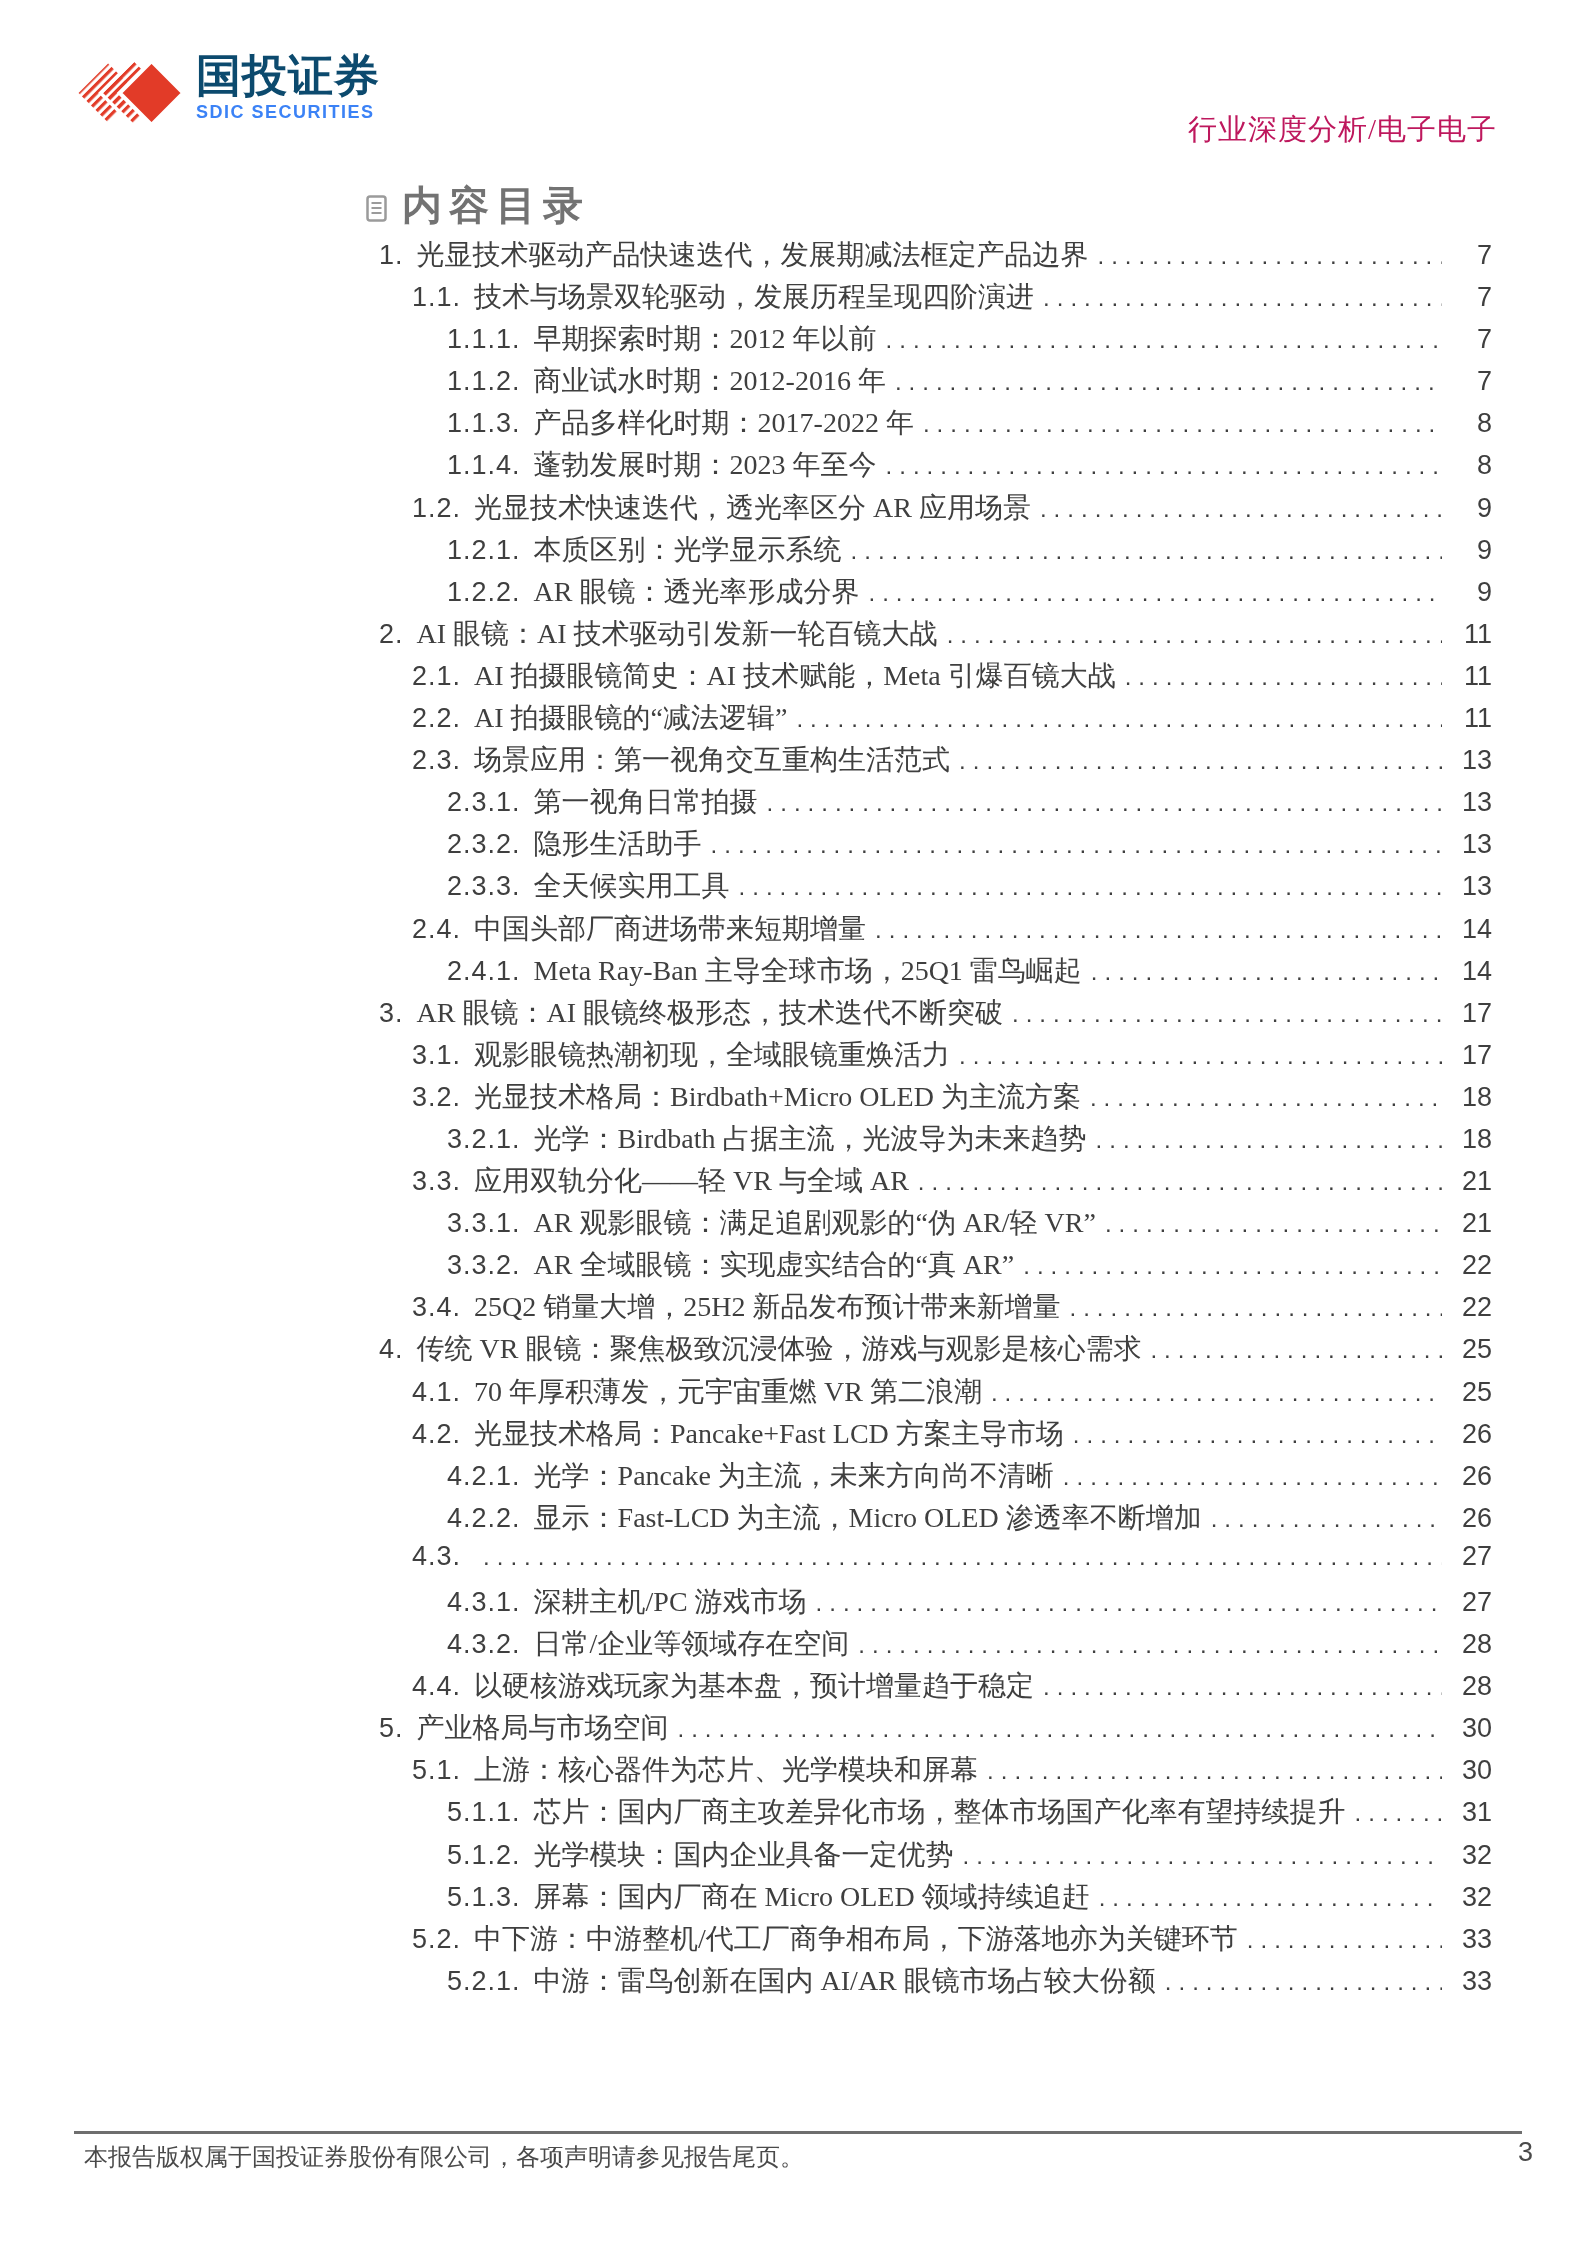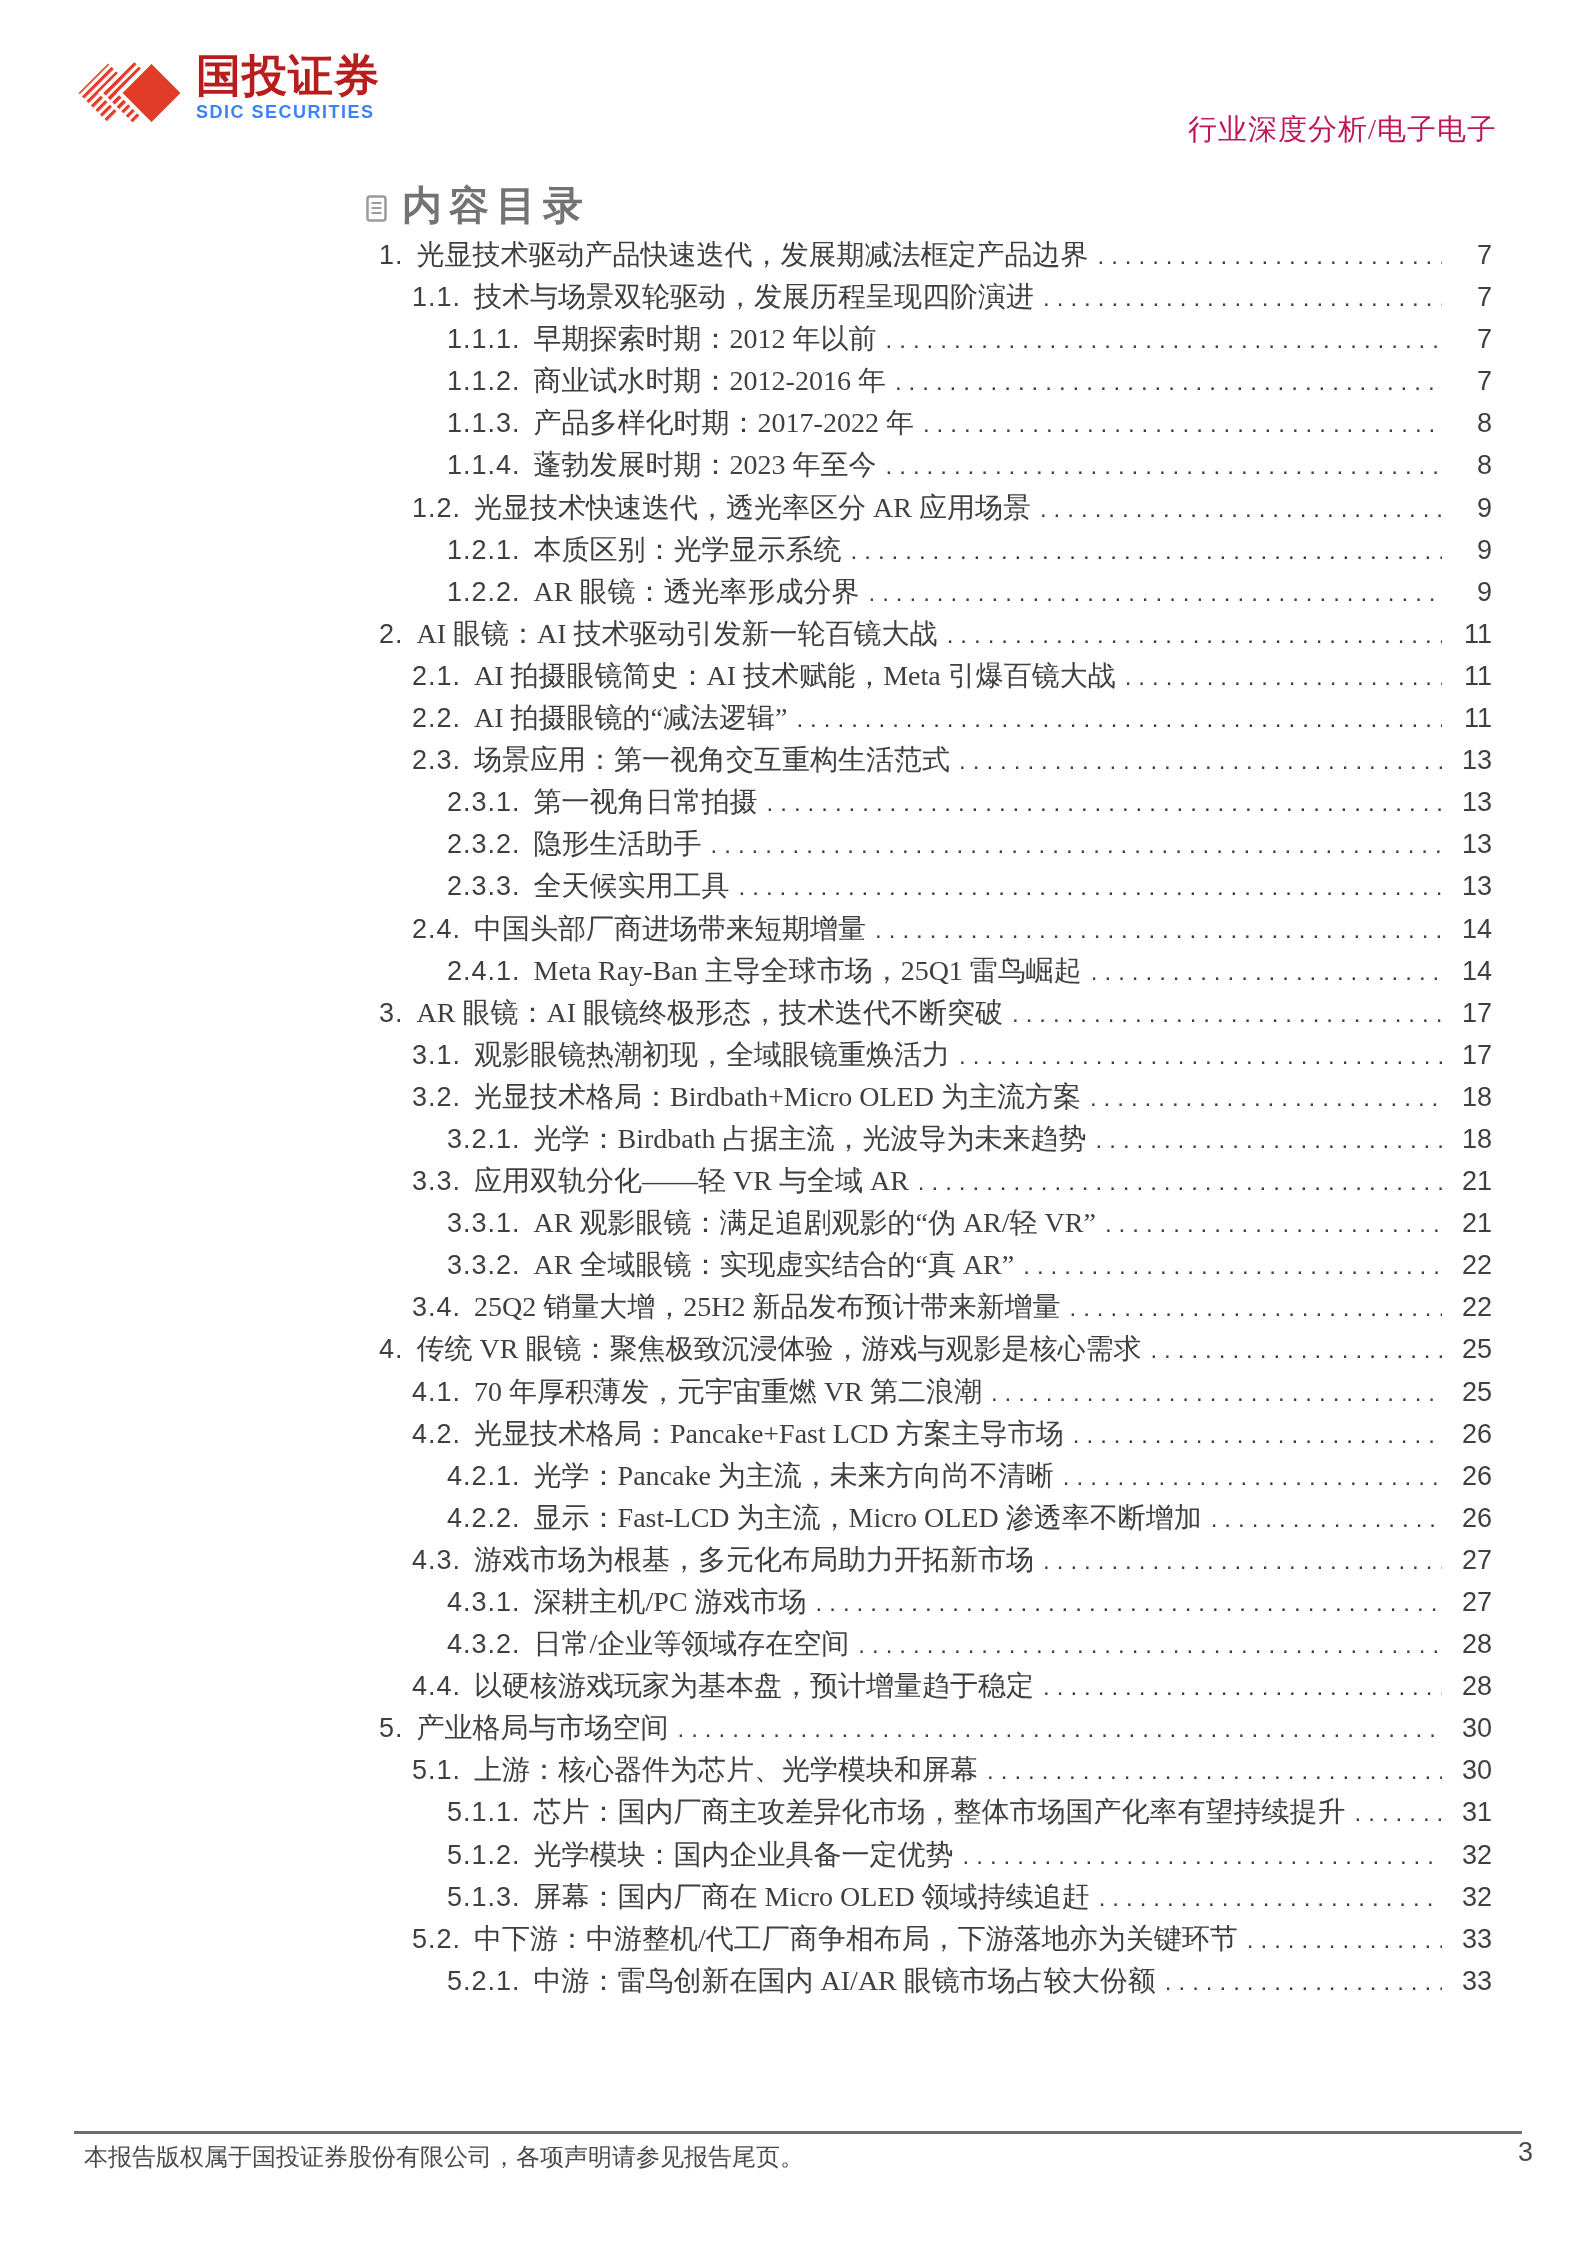--- a/index.html
+++ b/index.html
@@ -7,21 +7,21 @@
     position:relative; width:1588px; height:2245px; background:#ffffff;
     font-family:"Liberation Serif","DejaVu Serif",serif; color:#3f3f3f; overflow:hidden;
   }
 
   
   .logo { position:absolute; left:78px; top:52px; display:flex; align-items:flex-start; }
   .logo-mark { width:110px; height:82px; display:block; }
   .logo-text { margin-left:8px; }
   .logo-cn {
     font-family:"Liberation Sans","DejaVu Sans",sans-serif; font-weight:bold;
-    color:#b91c1c; font-size:45px; line-height:1.08; letter-spacing:1px;
+    color:#0c4a6e; font-size:45px; line-height:1.08; letter-spacing:1px;
   }
   .logo-en {
     font-family:"Liberation Sans","DejaVu Sans",sans-serif; font-weight:bold;
     color:#3b82f6; font-size:18px; letter-spacing:1.5px; margin-top:1px;
   }
   .report-type {
     position:absolute; right:91px; top:110px;
     font-size:29px; color:#be185d; letter-spacing:1px;
   }
 
@@ -279,21 +279,20 @@
     <span class="toc-page">26</span>
   </div>
       <div class="toc-row level-3">
     <span class="toc-num">4.2.2.</span>
     <span class="toc-text">显示：Fast-LCD 为主流，Micro OLED 渗透率不断增加</span>
     <span class="toc-leader"></span>
     <span class="toc-page">26</span>
   </div>
       <div class="toc-row level-2">
     <span class="toc-num">4.3.</span>
-    <span class="toc-text">游戏市场为根基，多元化布局助力开拓新市场</span>
     <span class="toc-leader"></span>
     <span class="toc-page">27</span>
   </div>
       <div class="toc-row level-3">
     <span class="toc-num">4.3.1.</span>
     <span class="toc-text">深耕主机/PC 游戏市场</span>
     <span class="toc-leader"></span>
     <span class="toc-page">27</span>
   </div>
       <div class="toc-row level-3">

